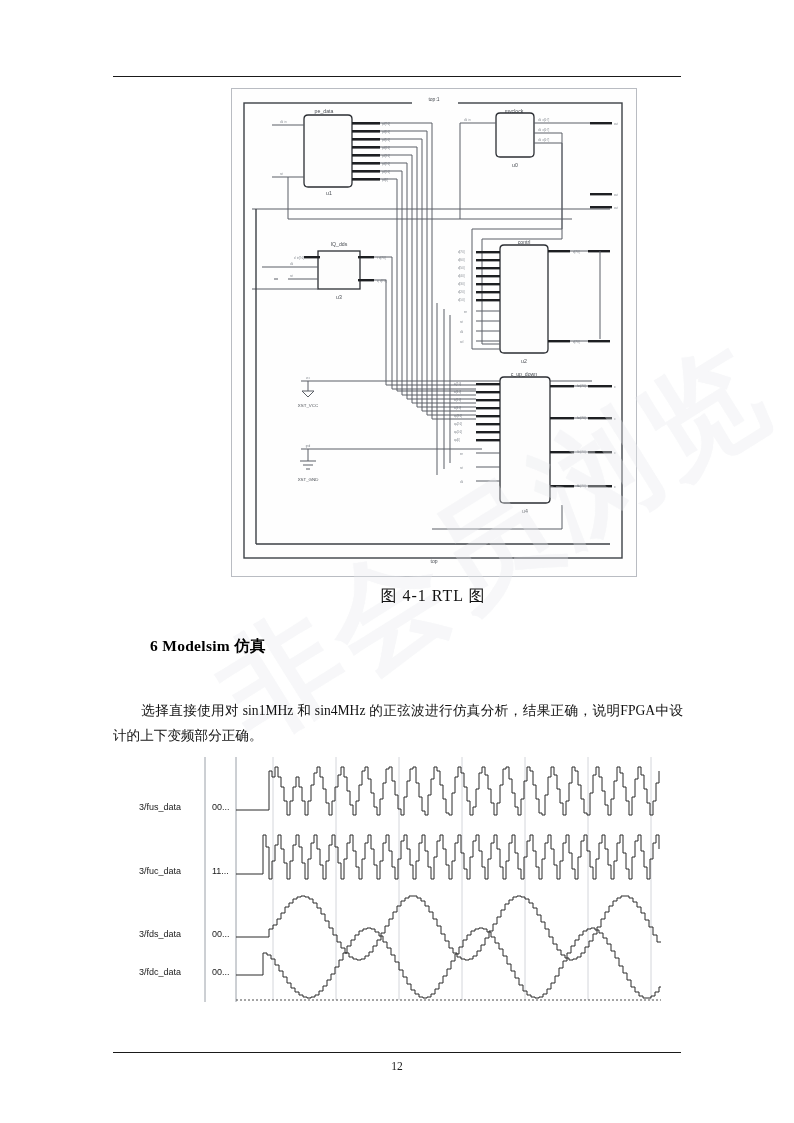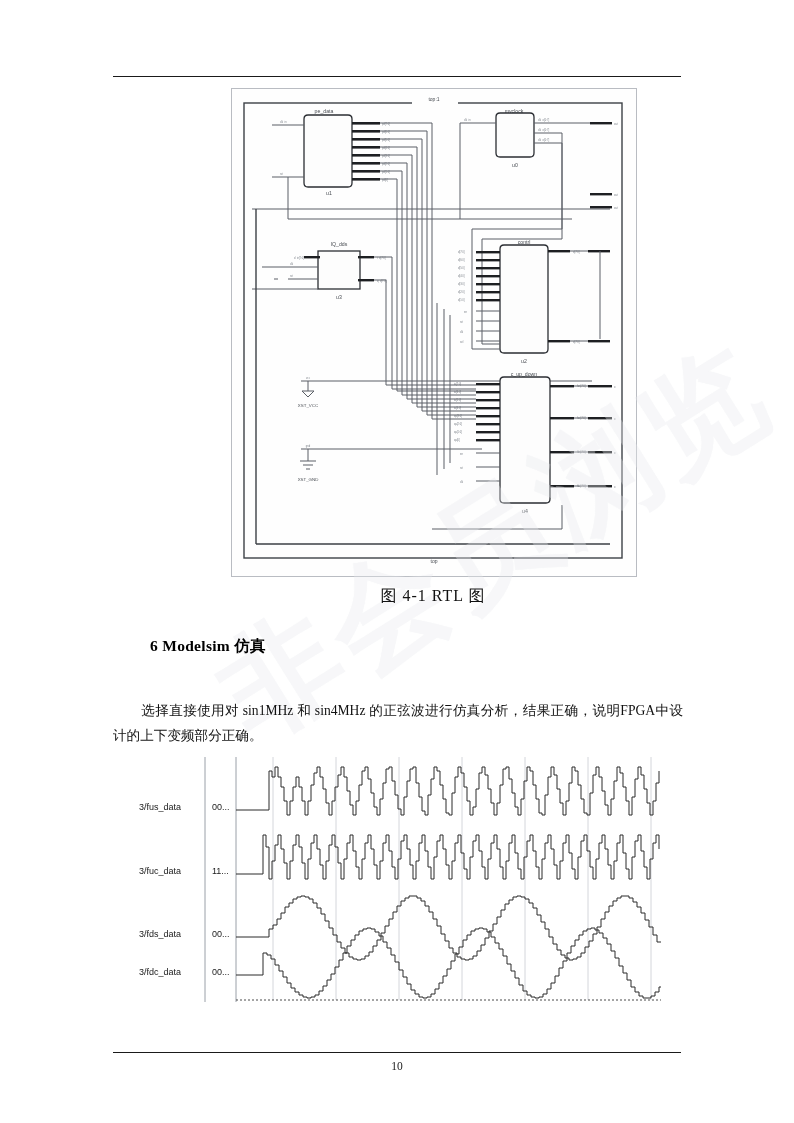--- a/index.html
+++ b/index.html
@@ -479,15 +479,15 @@
       <text class="val" x="79" y="218">00...</text>
       <g class="trace">
         <path d="M103 218 H130 V196
                  M130 196 L134 196 L134 198 L138 198 L138 202 L142 202 L142 208 L146 208 L146 214 L150 214 L150 220 L154 220 L154 226 L158 226 L158 231 L162 231 L162 235 L166 235 L166 238 L170 238 L170 240 L174 240 L174 241 L178 241 L178 240 L182 240 L182 238 L186 238 L186 234 L190 234 L190 229 L194 229 L194 223 L198 223 L198 217 L202 217 L202 210 L206 210 L206 203 L210 203 L210 196 L214 196 L214 189 L218 189 L218 183 L222 183 L222 178 L226 178 L226 174 L230 174 L230 172 L234 172 L234 171 L238 171 L238 172 L242 172 L242 175 L246 175 L246 179 L250 179 L250 185 L254 185 L254 191 L258 191 L258 198 L262 198 L262 205 L266 205 L266 213 L270 213 L270 220 L274 220 L274 227 L278 227 L278 233 L282 233 L282 237 L286 237 L286 240 L290 240 L290 241 L294 241 L294 240 L298 240 L298 237 L302 237 L302 232 L306 232 L306 226 L310 226 L310 219 L314 219 L314 212 L318 212 L318 204 L322 204 L322 197 L326 197 L326 190 L330 190 L330 183 L334 183 L334 178 L338 178 L338 174 L342 174 L342 172 L346 172 L346 171 L350 171 L350 172 L354 172 L354 175 L358 175 L358 180 L362 180 L362 186 L366 186 L366 192 L370 192 L370 199 L374 199 L374 207 L378 207 L378 214 L382 214 L382 221 L386 221 L386 228 L390 228 L390 234 L394 234 L394 238 L398 238 L398 240 L402 240 L402 241 L406 241 L406 240 L410 240 L410 237 L414 237 L414 232 L418 232 L418 226 L422 226 L422 219 L426 219 L426 211 L430 211 L430 204 L434 204 L434 196 L438 196 L438 189 L442 189 L442 183 L446 183 L446 178 L450 178 L450 174 L454 174 L454 172 L458 172 L458 171 L462 171 L462 173 L466 173 L466 176 L470 176 L470 181 L474 181 L474 187 L478 187 L478 194 L482 194 L482 201 L486 201 L486 209 L490 209 L490 216 L494 216 L494 223 L498 223 L498 230 L502 230 L502 235 L506 235 L506 239 L510 239 L510 241 L514 241 L514 241 L518 241 L518 239 L522 239 L522 235 L526 235 L526 230 L528 230"></path>
       </g>
     </svg>
   </div>
 
 
   <div class="rule-bottom"></div>
-  <div class="page-number">10</div>
+  <div class="page-number">12</div>
 
 </div>
 
 </body></html>

